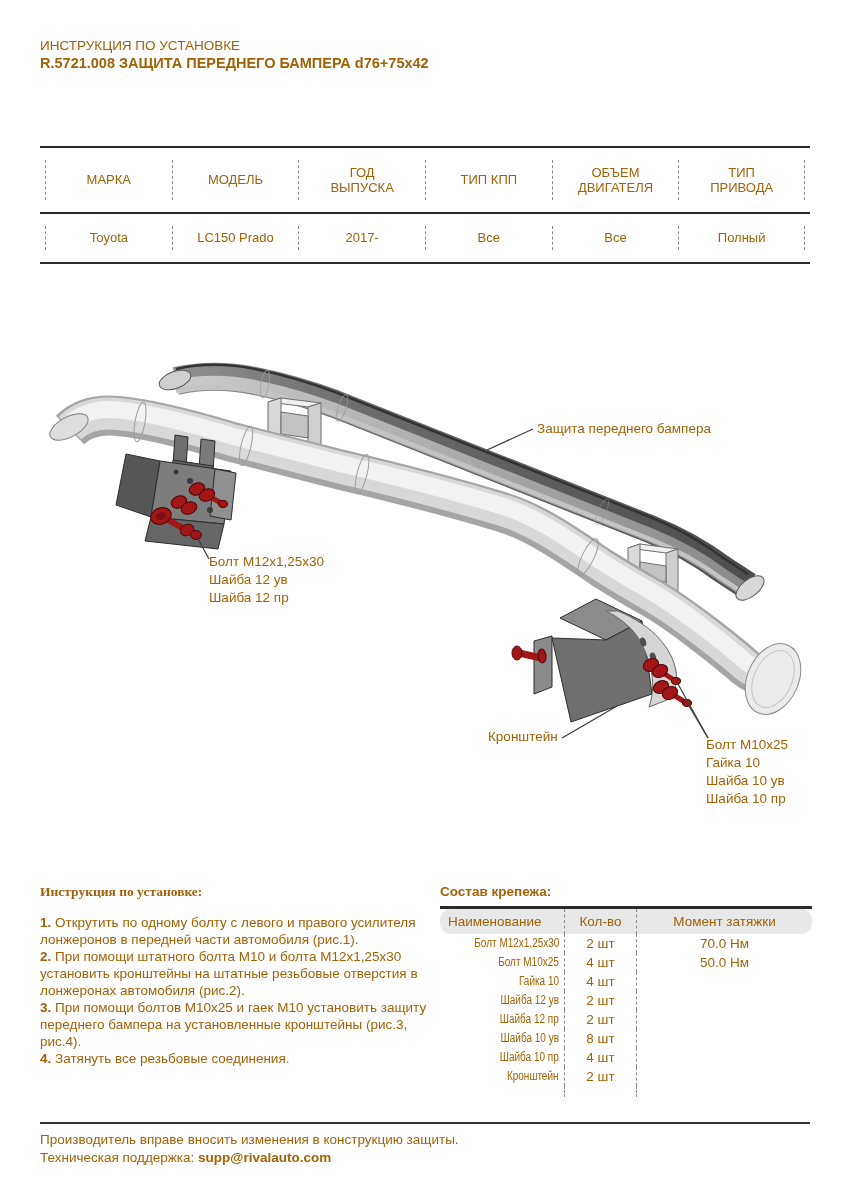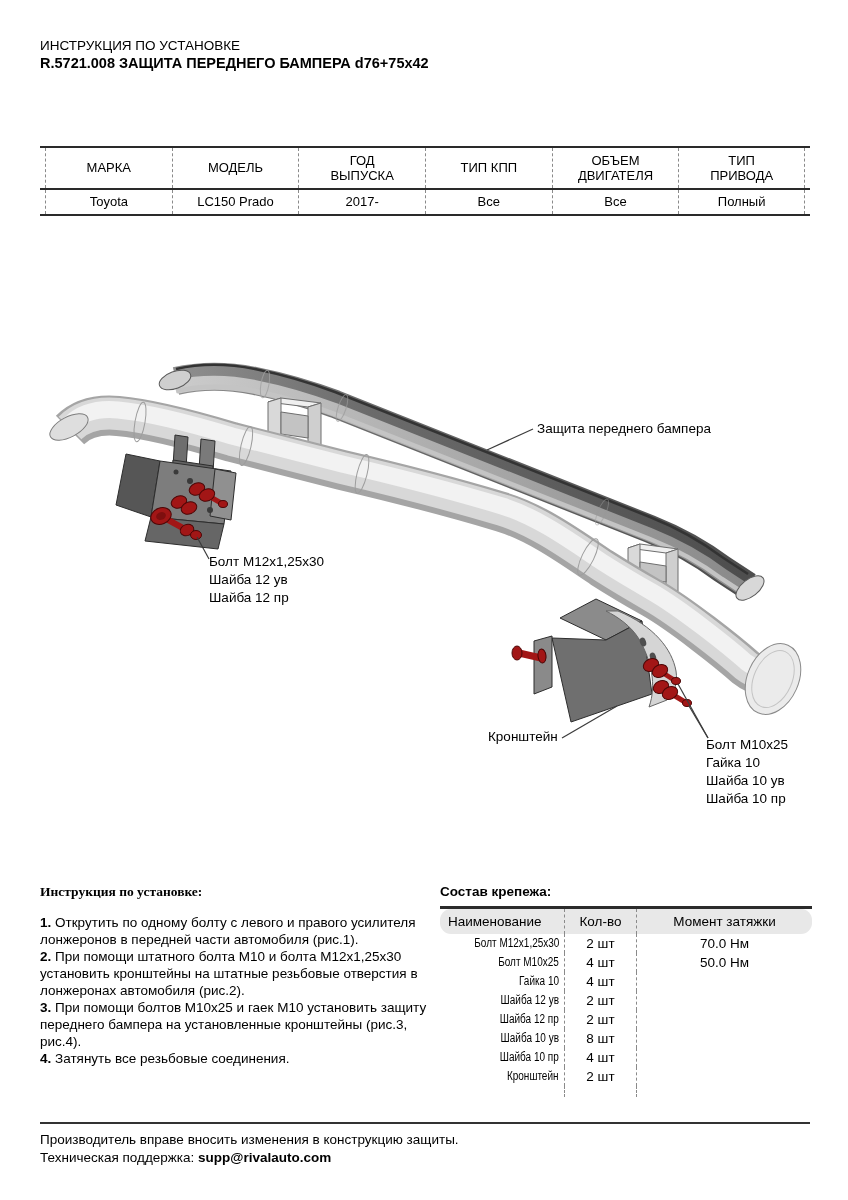--- a/index.html
+++ b/index.html
@@ -1,27 +1,27 @@
 <!DOCTYPE html>
 <html><head>
 <meta charset="utf-8">
 <style>
   html,body{margin:0;padding:0;background:#ffffff;}
   .page{position:relative;width:848px;height:1200px;background:#fff;overflow:hidden;
-        font-family:"Liberation Sans", sans-serif;color:#000000;}
+        font-family:"Liberation Sans", sans-serif;color:#a16207;}
 
   
   .doc-header{position:absolute;left:40px;top:37px;}
   .doc-title1{font-size:13.5px;line-height:17px;font-weight:normal;}
   .doc-title2{font-size:14.5px;line-height:18px;font-weight:bold;}
 
   
   .spec-table{position:absolute;left:40px;top:146px;width:770px;
               border-top:2px solid #2a2a2a;border-bottom:2px solid #2a2a2a;}
-  .spec-row{display:grid;grid-template-columns:repeat(6,1fr);padding:0 5px;}
+  .spec-row{display:grid;grid-template-columns:repeat(6,1fr);padding:12px 5px;}
   .spec-row.header{height:40px;border-bottom:2px solid #2a2a2a;}
   .spec-row.data{height:24px;}
   .spec-cell{display:flex;align-items:center;justify-content:center;text-align:center;
              border-left:1px dashed #8a8a8a;font-size:13px;line-height:15.5px;white-space:pre-line;}
   .spec-cell:last-child{border-right:1px dashed #8a8a8a;}
 
   
   .diagram{position:absolute;left:40px;top:350px;width:770px;height:480px;}
   .dlabel{position:absolute;font-size:13.5px;line-height:18px;white-space:nowrap;}
 

